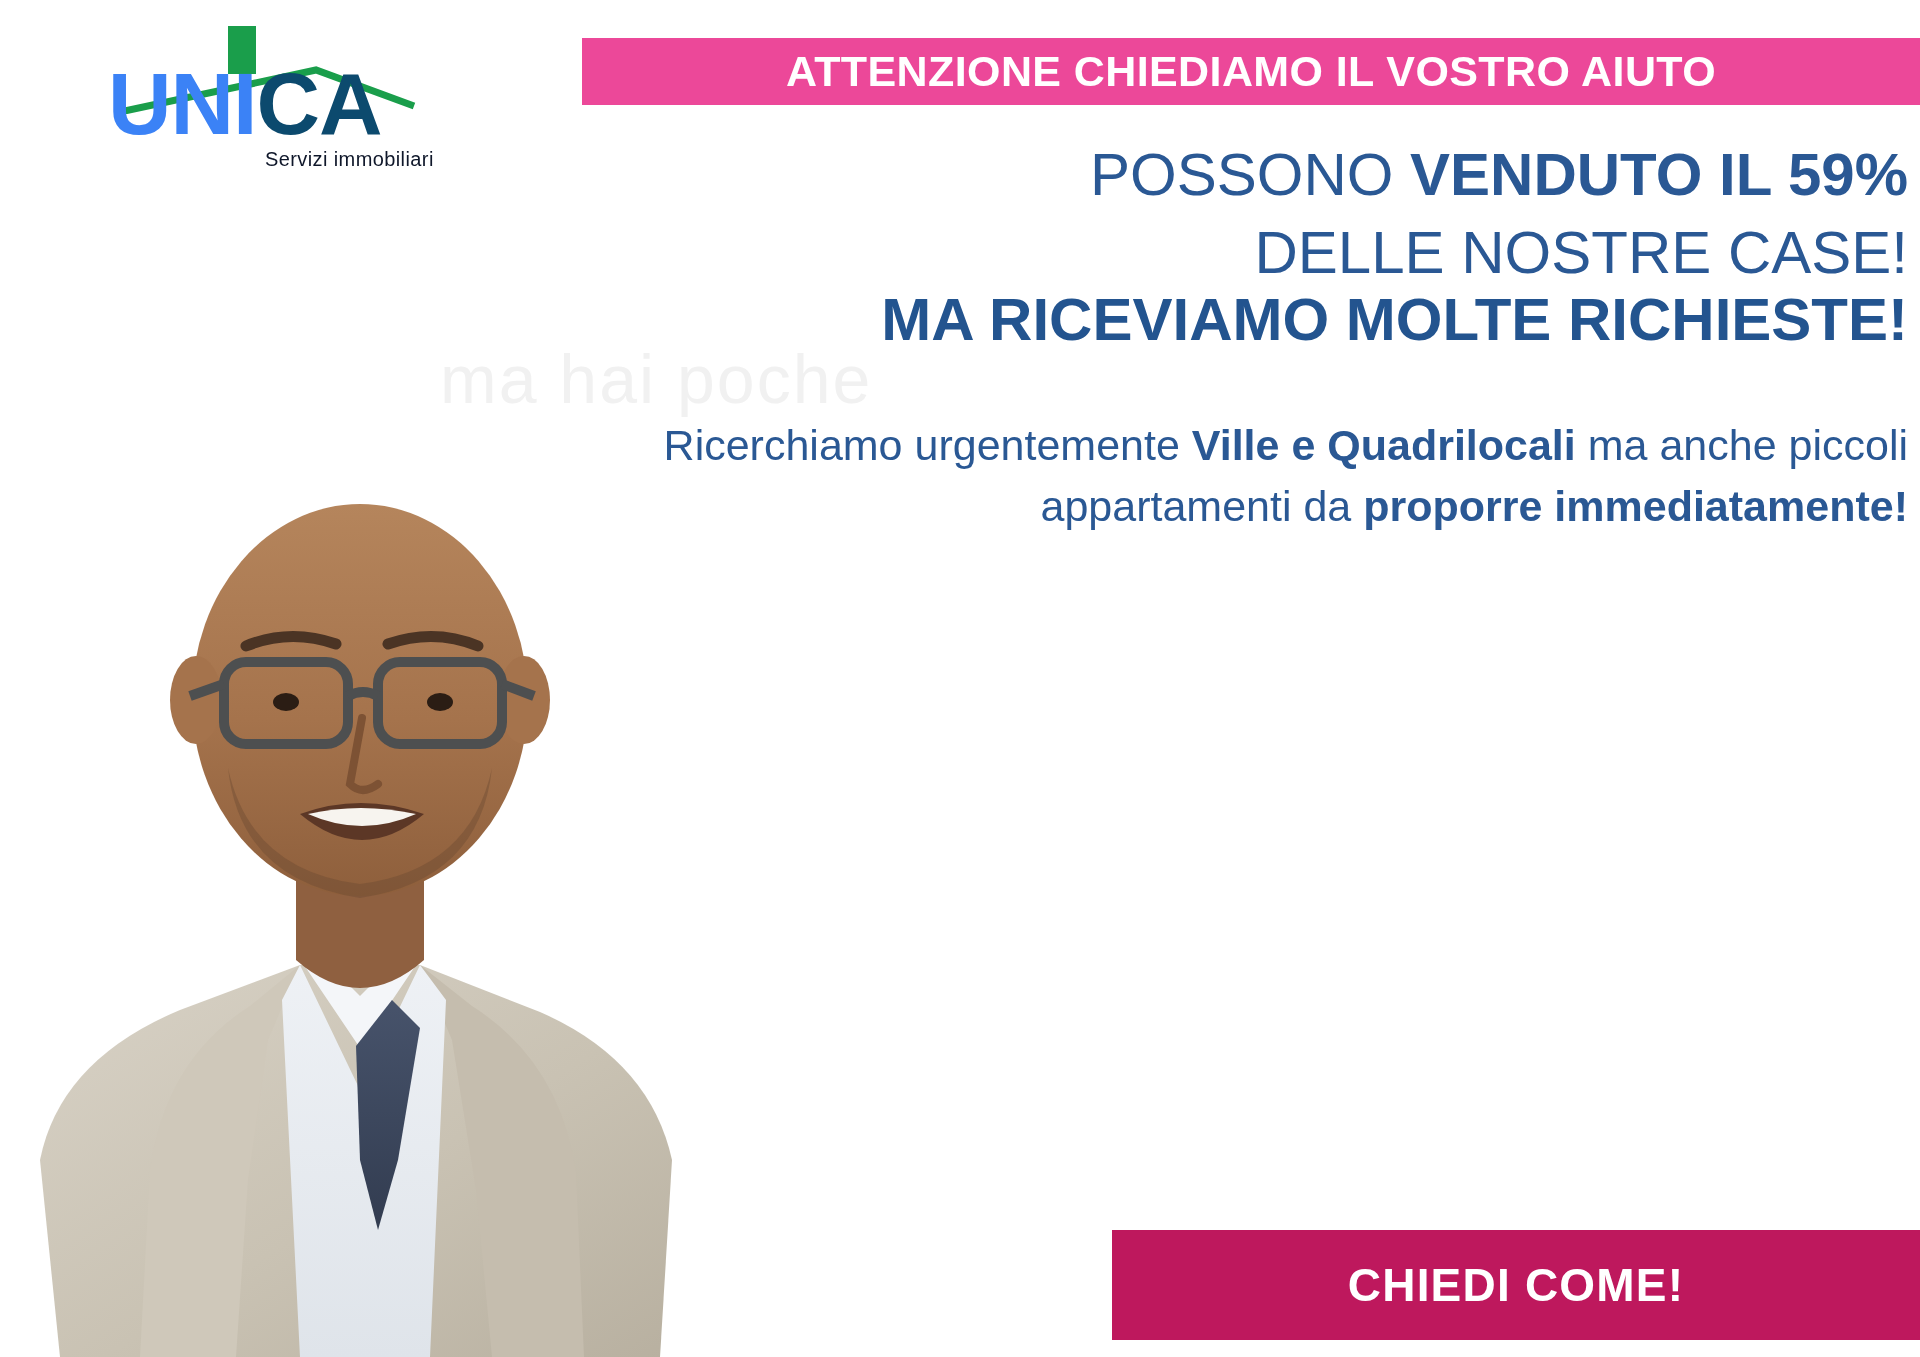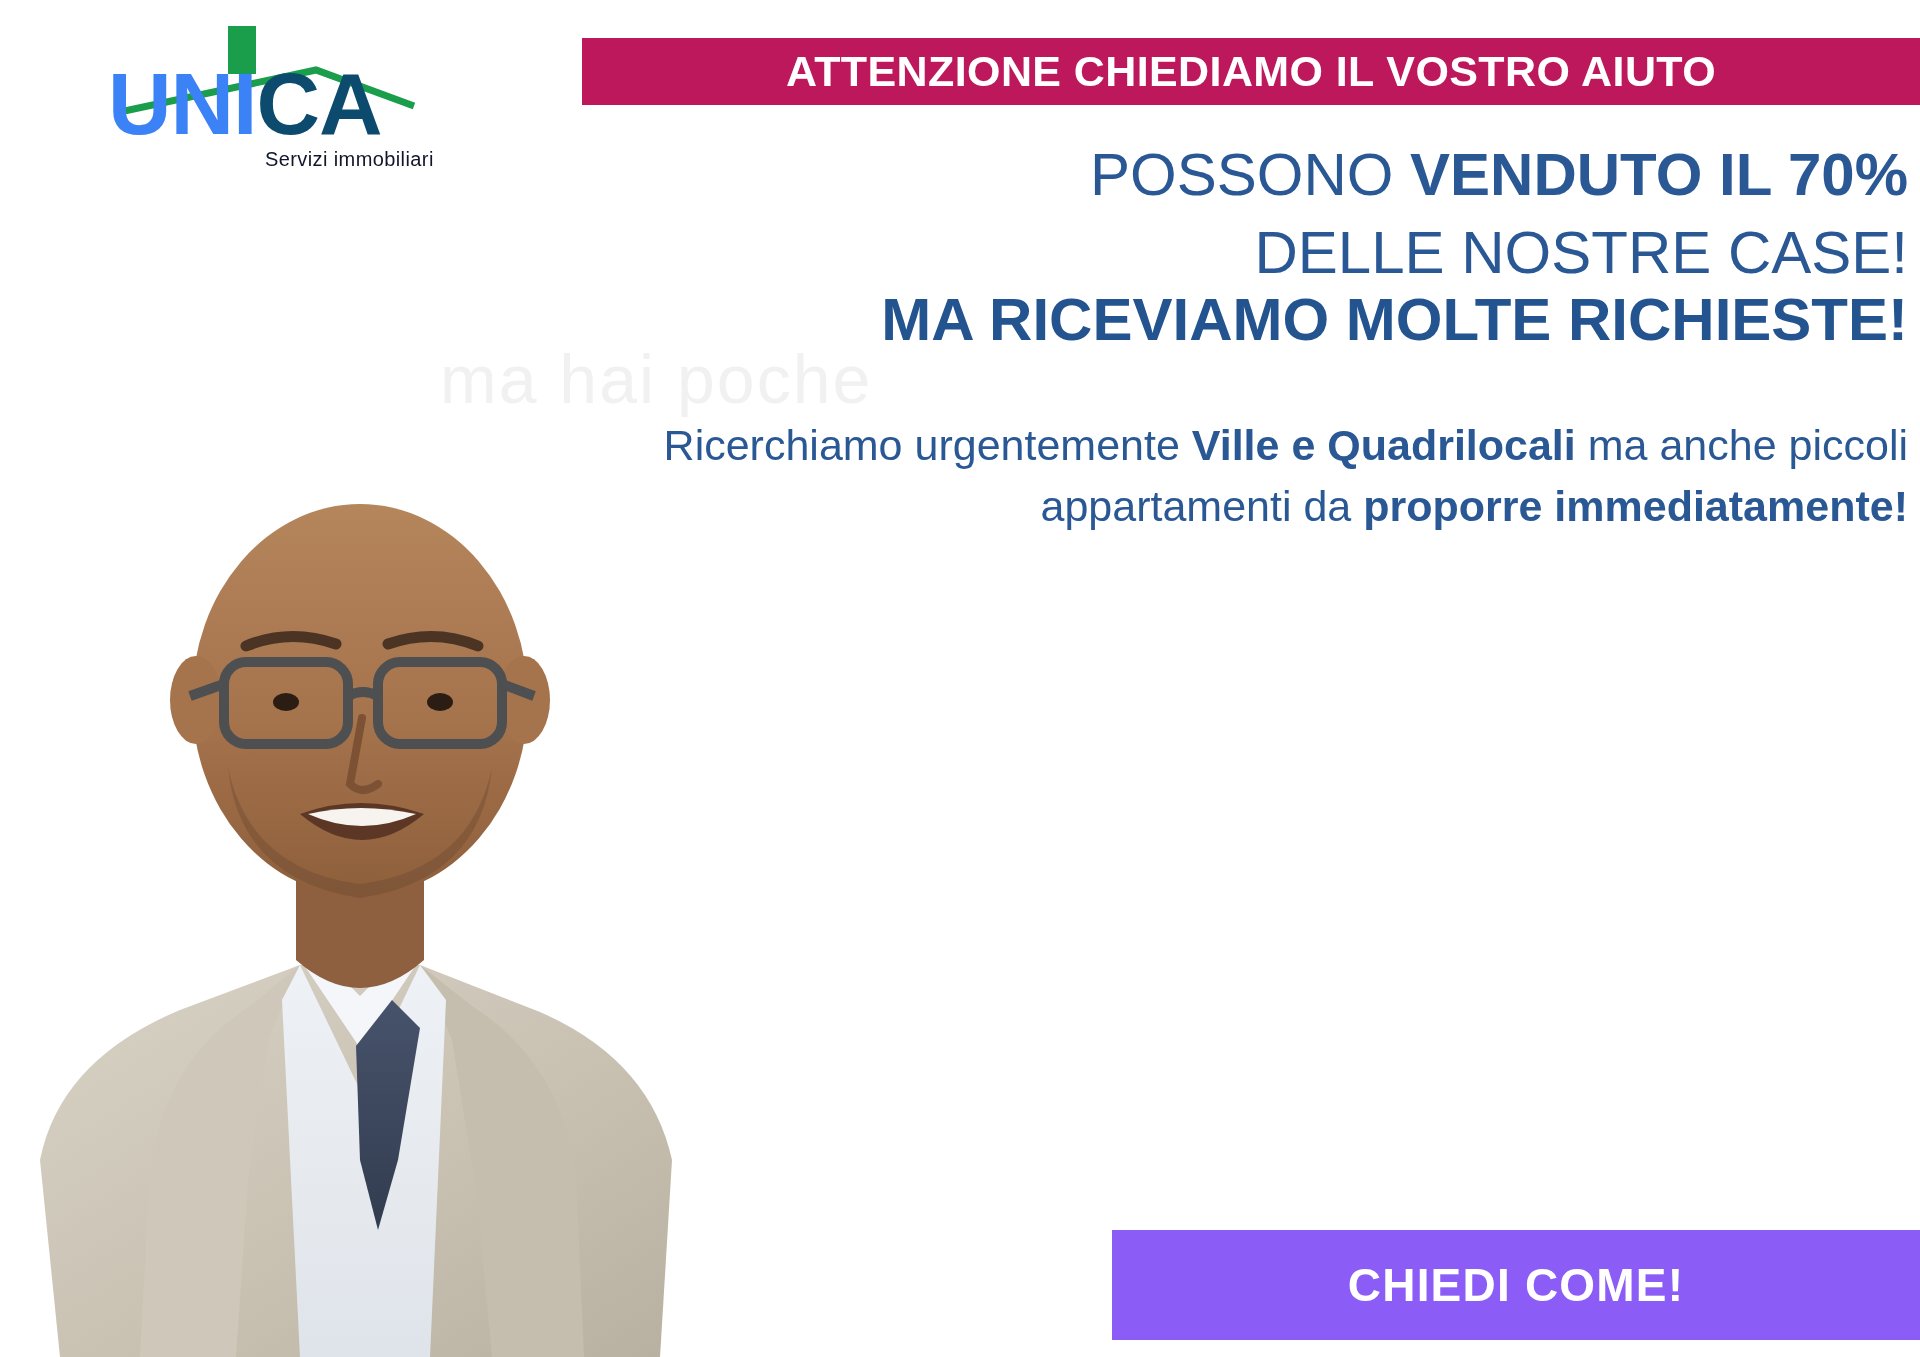--- a/index.html
+++ b/index.html
@@ -34,21 +34,21 @@
   .logo-ca{ color:#0c4a6e; }
   .logo-tag{
     position:absolute; left:157px; top:134px;
     font-size:20px; color:#0f172a; letter-spacing:.4px;
     white-space:nowrap;
   }
 
   
   .banner{
     position:absolute; left:582px; top:38px; right:0px; height:67px;
-    background:#be185d;
+    background:#ec4899;
     display:flex; align-items:center; justify-content:center;
   }
   .banner-text{
     color:#ffffff; font-size:43px; font-weight:700;
     letter-spacing:.4px; white-space:nowrap;
     font-family:"Liberation Sans", sans-serif;
   }
 
   
   .photo{
@@ -95,21 +95,21 @@
     margin-top:62px;
     font-size:43px; line-height:1.42; font-weight:400;
     color:#2a5894;
   }
   .body2 b{ font-weight:700;margin-top:22px; }
 
   
   .cta{
     position:absolute; left:1112px; top:1230px;
     width:808px; height:110px;
-    background:#8b5cf6;
+    background:#be185d;
     display:flex; align-items:center; justify-content:center;
     cursor:pointer;
   }
   .cta-text{
     color:#ffffff; font-size:46px; font-weight:700;
     letter-spacing:1.2px; white-space:nowrap;
   }
 </style>
 </head>
 <body>
@@ -194,21 +194,21 @@
     <path d="M228 368 Q240 480 360 498 Q480 480 492 368 Q470 470 360 484 Q250 470 228 368 Z" fill="#6b4a33" opacity=".42"></path>
 
     <path d="M300 414 Q360 392 424 414 Q362 466 300 414 Z" fill="#5c3726"></path>
     <path d="M308 414 Q360 402 416 414 Q362 438 308 414 Z" fill="#f7f4ef"></path>
   </svg>
 </div>
 
 <div class="copy">
 
   <div class="h1">
-    <span>POSSONO </span><b>VENDUTO IL 70%</b>
+    <span>POSSONO </span><b>VENDUTO IL 59%</b>
   </div>
   <div class="h1 h1-l2">DELLE NOSTRE CASE!</div>
 
   <div class="h2">MA RICEVIAMO MOLTE RICHIESTE!</div>
 
 
   <div class="body2">
     <span>Ricerchiamo urgentemente </span><b>Ville e Quadrilocali</b><span> ma anche piccoli appartamenti da </span><b>proporre immediatamente!</b>
   </div>
 

